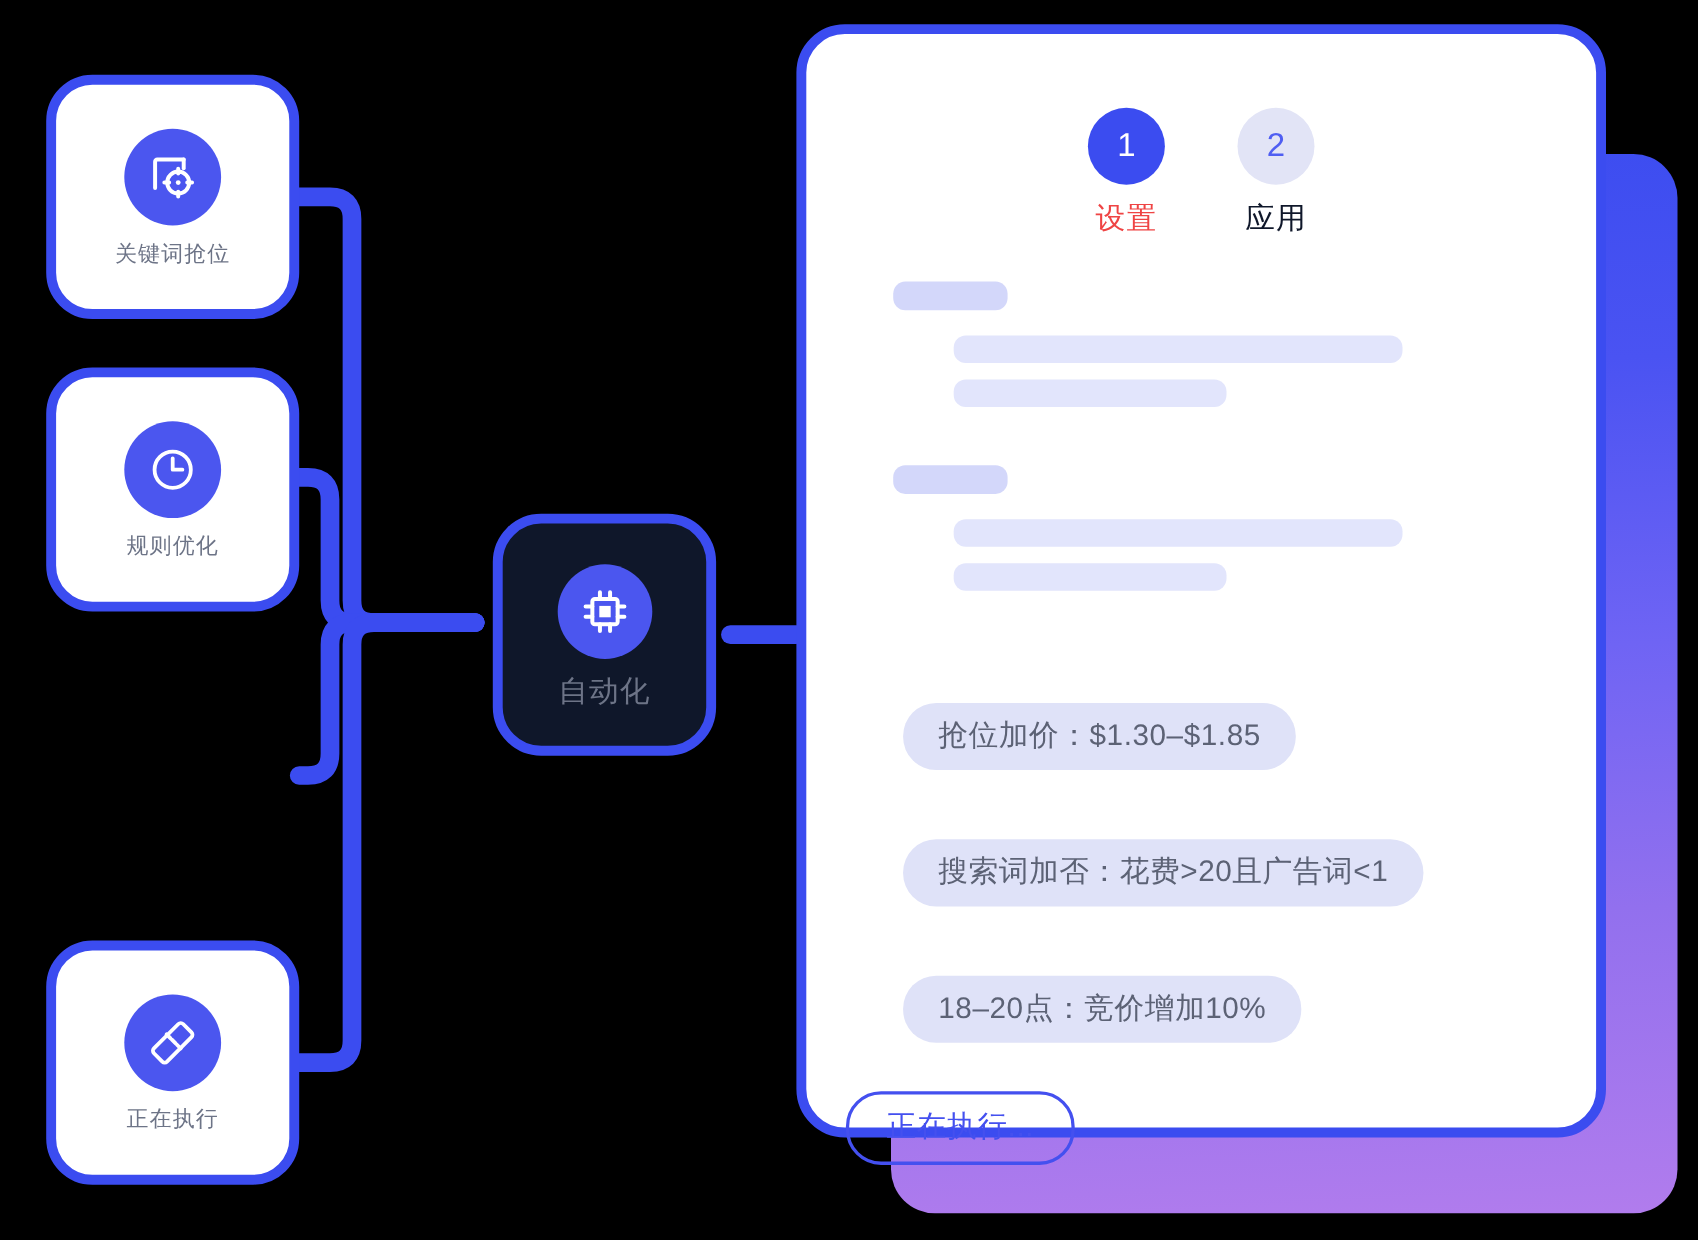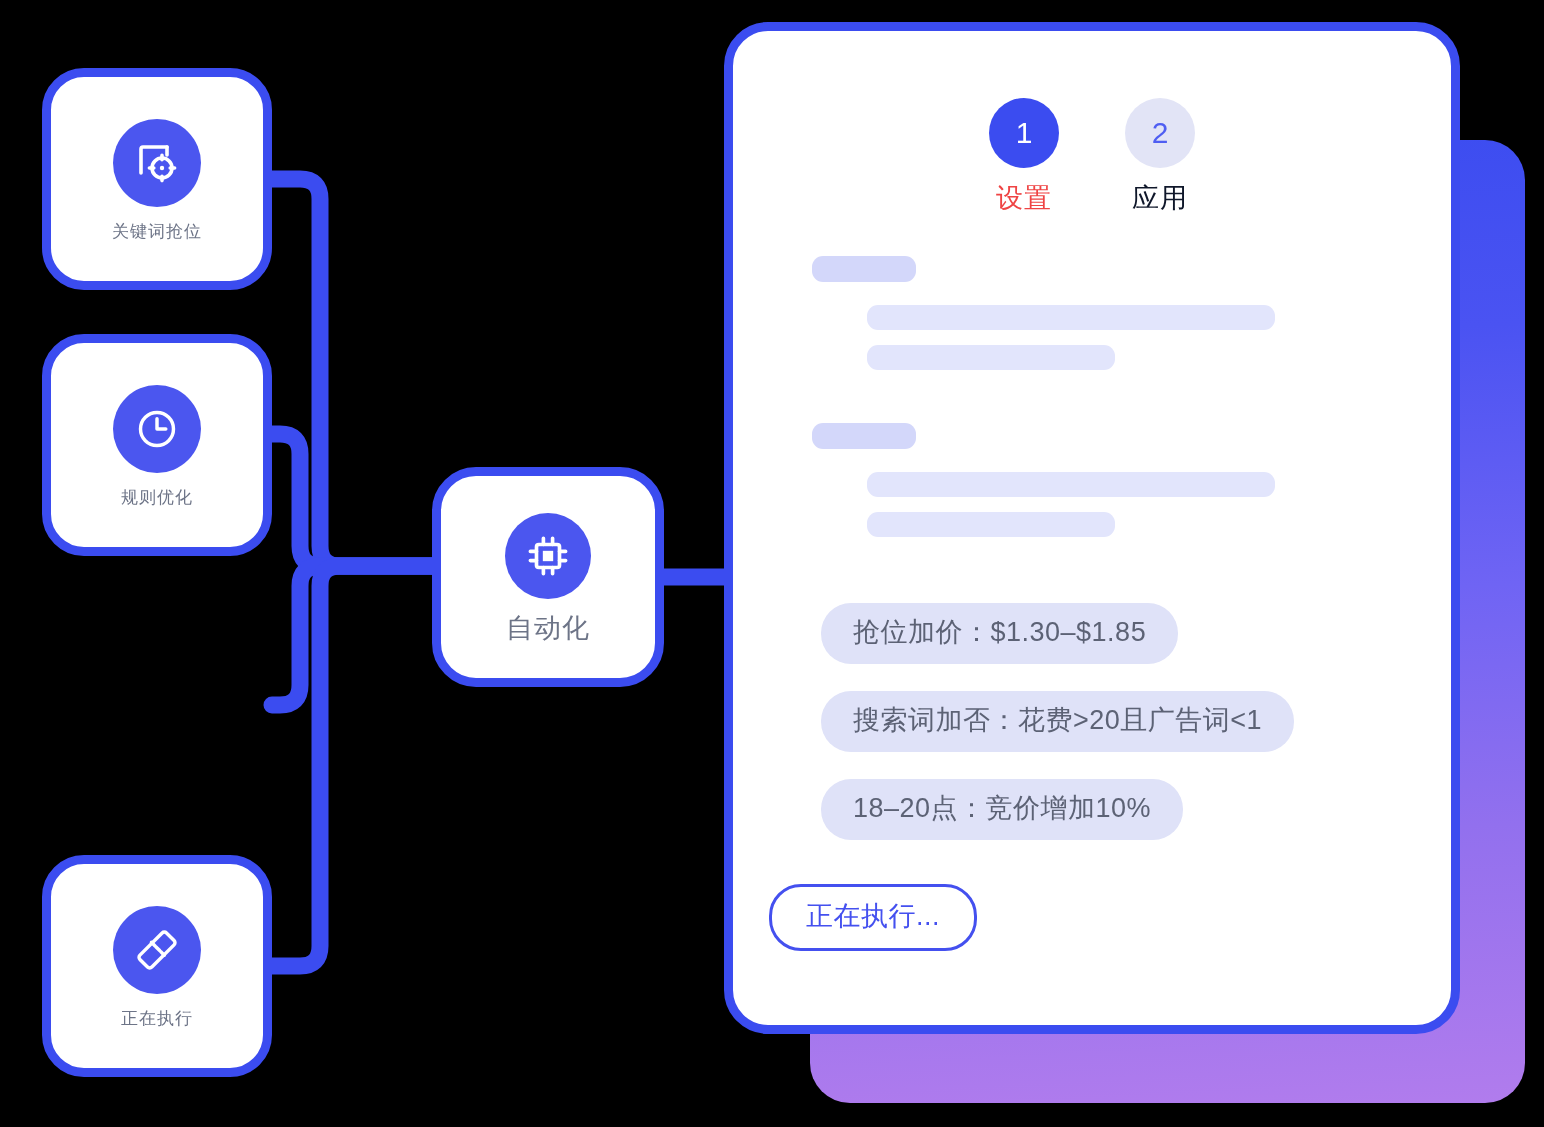--- a/index.html
+++ b/index.html
@@ -59,39 +59,39 @@
     width: 88px;
     height: 88px;
     border-radius: 50%;
     background: #4b56ef;
     display: flex;
     align-items: center;
     justify-content: center;
     margin-bottom: 16px;
   }
   .feature-card .card-label {
-    font-size: 17px;
+    font-size: 20px;
     color: #6d7487;
     letter-spacing: 1px;
     line-height: 1;
   }
 
   #card-0 { left: 42px;  top: 68px;  }
   #card-1 { left: 42px;  top: 334px; }
   #card-2 { left: 42px;  top: 594px; }
   #card-3 { left: 42px;  top: 855px; }
 
   
   #hub-node {
     position: absolute;
-    left: 432px;
+    left: 448px;
     top: 467px;
-    width: 232px;
+    width: 203px;
     height: 220px;
-    background: #ffffff;
+    background: #0f172a;
     border: 9px solid #3b4cf0;
     border-radius: 44px;
     box-sizing: border-box;
     display: flex;
     flex-direction: column;
     align-items: center;
     justify-content: center;
     z-index: 6;
   }
   #hub-node .icon-bubble {
@@ -189,20 +189,21 @@
   .rule-pill {
     display: inline-block;
     background: #dfe2f8;
     border-radius: 30px;
     padding: 14px 32px 16px 32px;
     font-size: 27px;
     color: #5c6275;
     letter-spacing: 0.5px;
     line-height: 1.15;
     margin-bottom: 27px;
+    margin-top: 36px;
   }
   .rules-row { display: block; }
 
   
   .status-area {
     padding-left: 36px;
     margin-top: 17px;
   }
   .status-button {
     display: inline-block;

